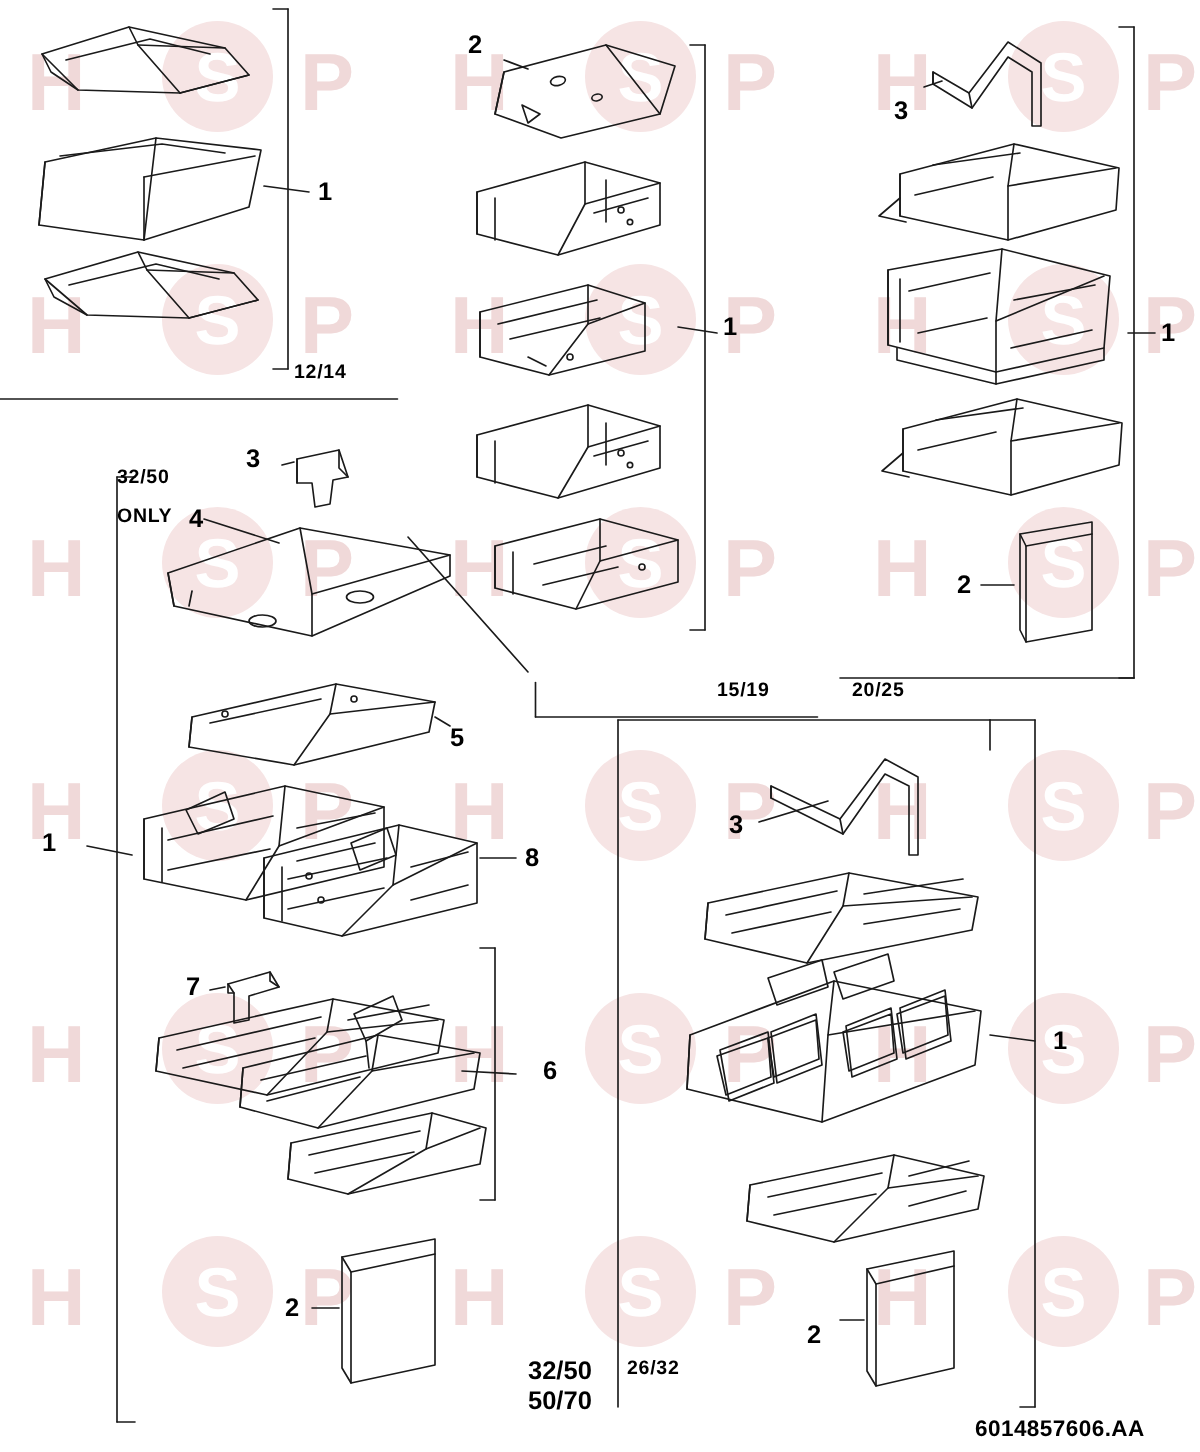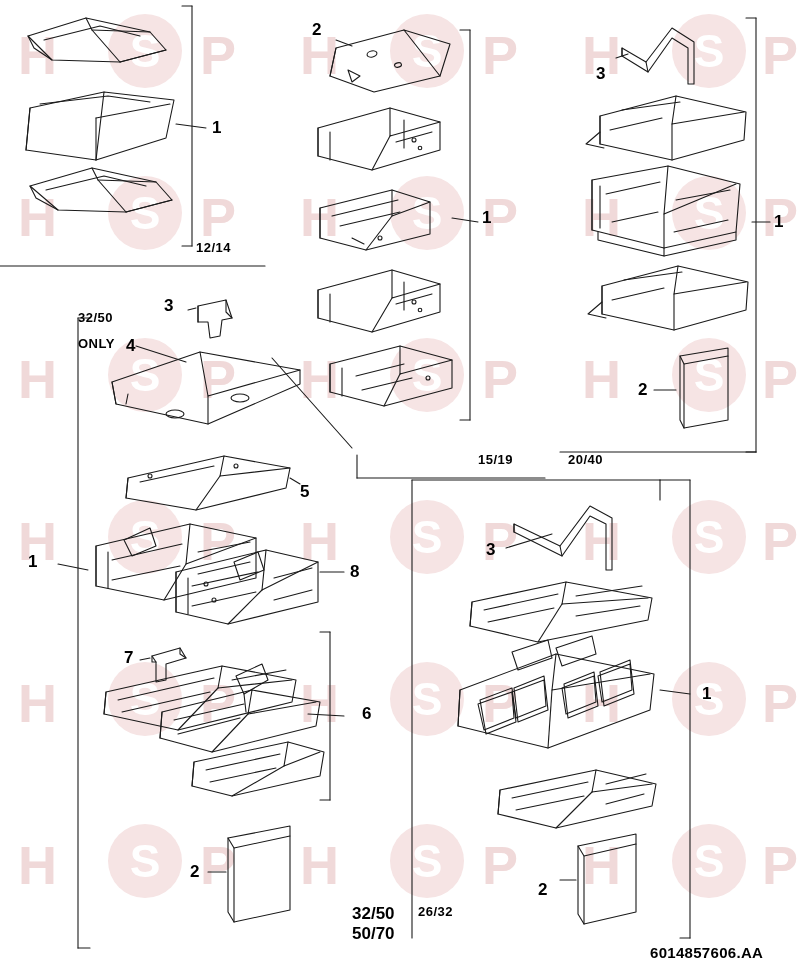--- a/index.html
+++ b/index.html
@@ -465,21 +465,21 @@
   <div class="lbl num" style="left:212px; top:118px;">1</div>
   <div class="lbl grp" style="left:196px; top:240px;">12/14</div>
 
   <div class="lbl num" style="left:312px; top:20px;">2</div>
   <div class="lbl num" style="left:482px; top:208px;">1</div>
   <div class="lbl grp" style="left:478px; top:452px;">15/19</div>
 
   <div class="lbl num" style="left:596px; top:64px;">3</div>
   <div class="lbl num" style="left:774px; top:212px;">1</div>
   <div class="lbl num" style="left:638px; top:380px;">2</div>
-  <div class="lbl grp" style="left:568px; top:452px;">20/40</div>
+  <div class="lbl grp" style="left:568px; top:452px;">20/25</div>
 
   <div class="lbl grp" style="left:78px;  top:310px;">32/50</div>
   <div class="lbl grp" style="left:78px;  top:336px;">ONLY</div>
   <div class="lbl num" style="left:126px; top:336px;">4</div>
   <div class="lbl num" style="left:164px; top:296px;">3</div>
   <div class="lbl num" style="left:300px; top:482px;">5</div>
   <div class="lbl num" style="left:28px;  top:552px;">1</div>
   <div class="lbl num" style="left:350px; top:562px;">8</div>
   <div class="lbl num" style="left:124px; top:648px;">7</div>
   <div class="lbl num" style="left:362px; top:704px;">6</div>

